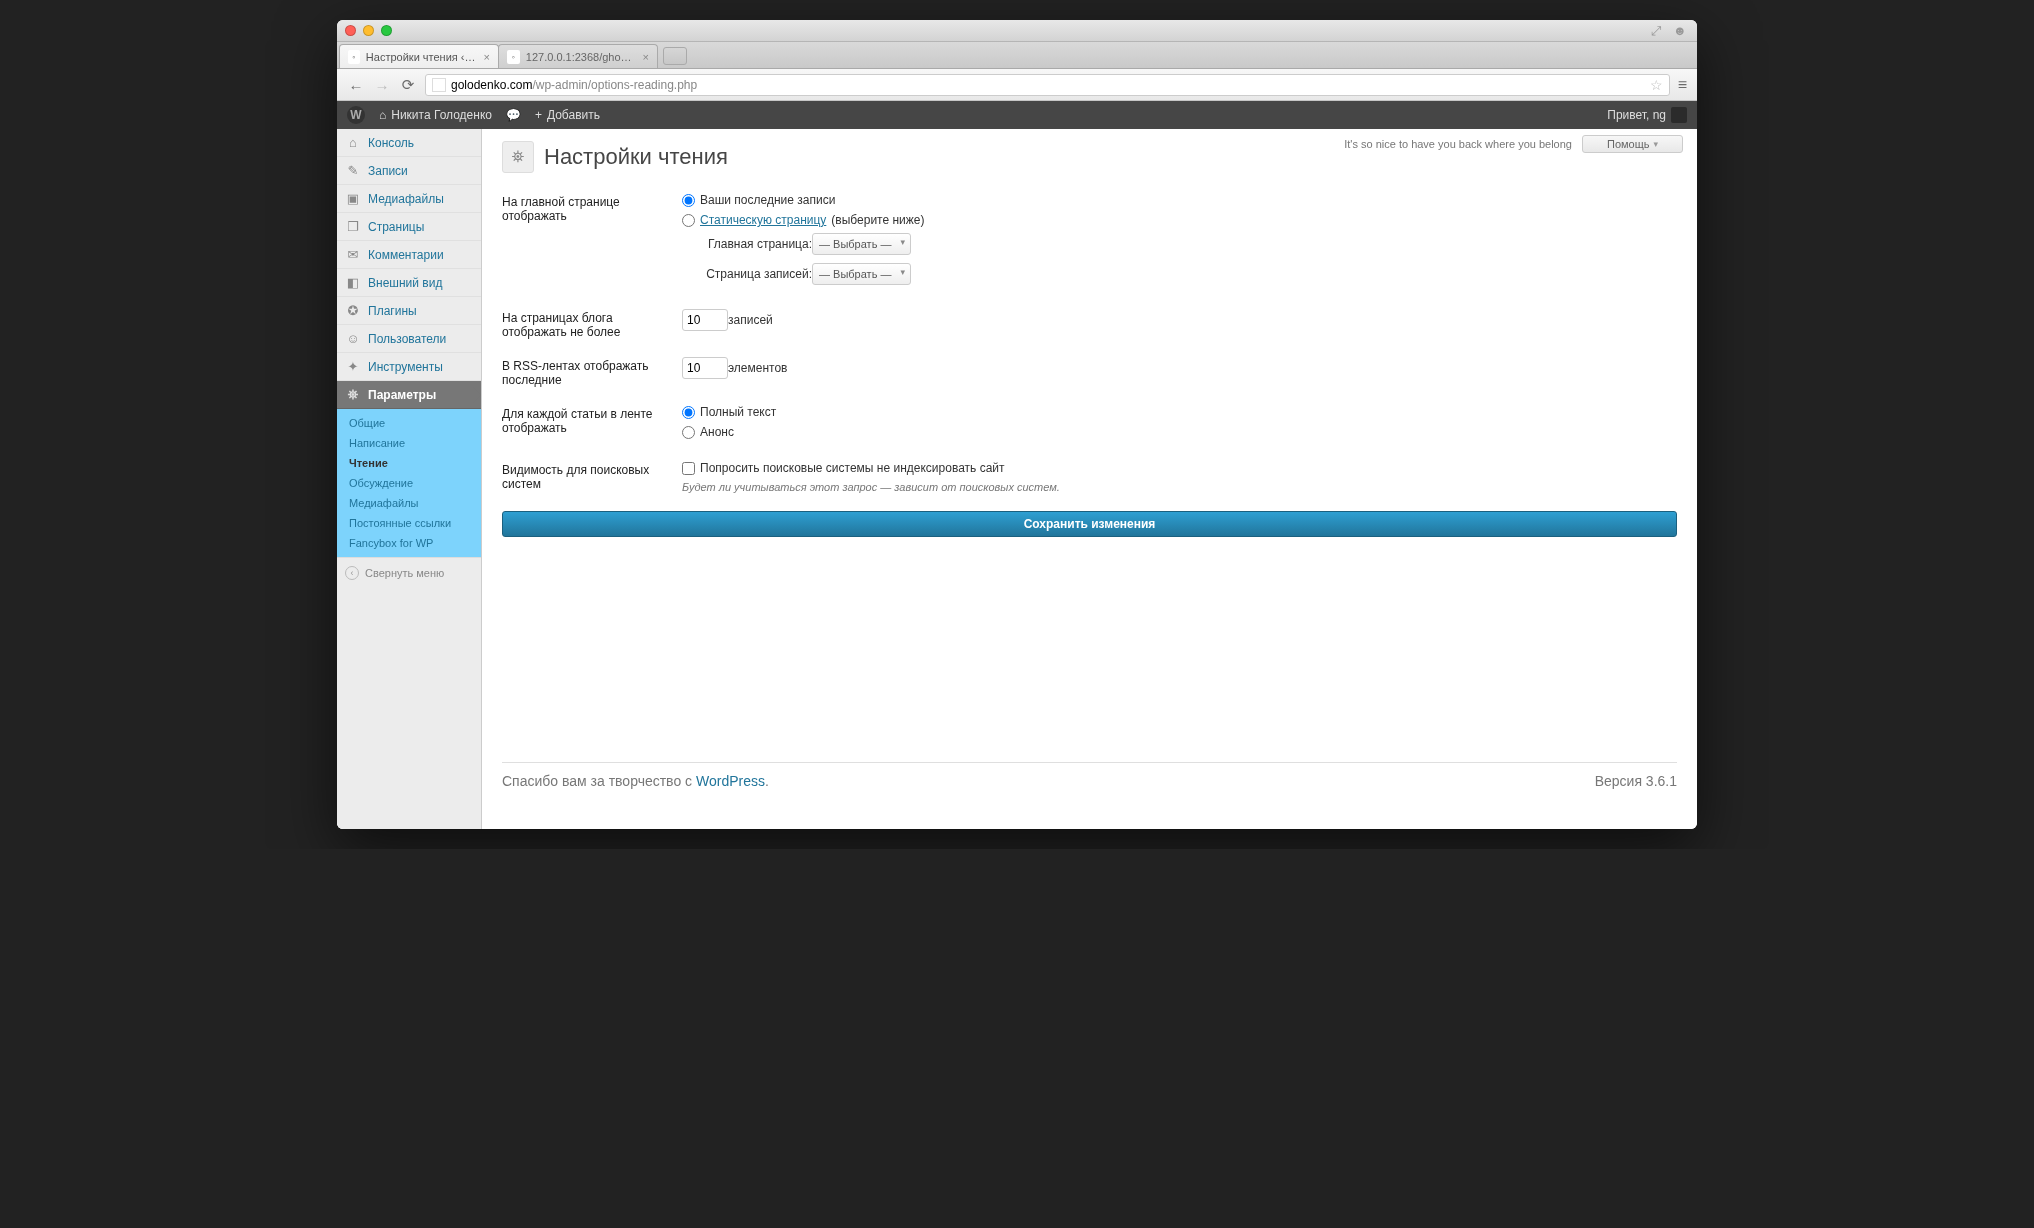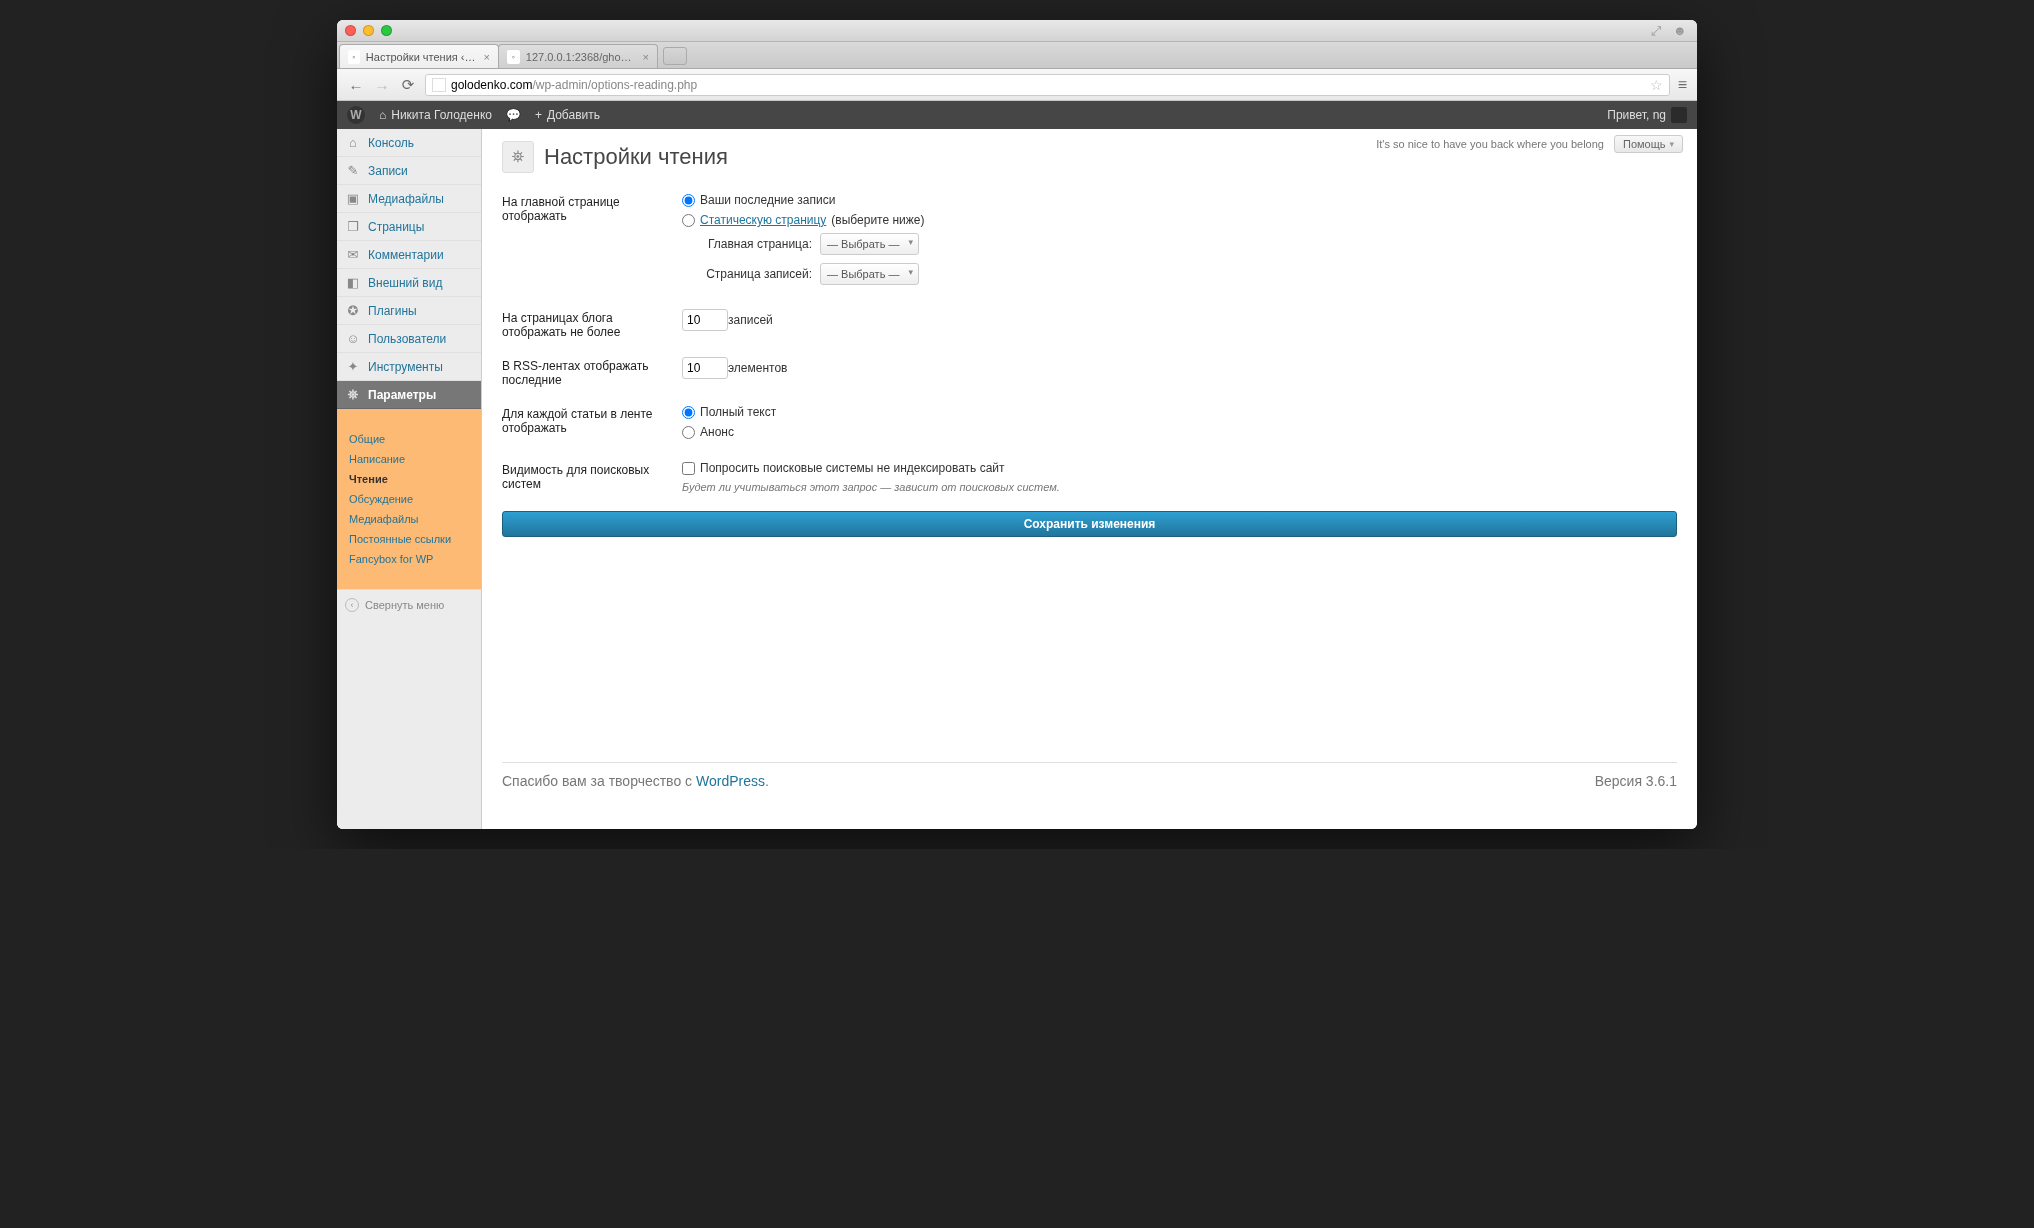--- a/index.html
+++ b/index.html
@@ -76,41 +76,41 @@
   .wp-adminbar .avatar{width:16px;height:16px;background:#2b2b2b;border-radius:2px}
   
   .wp-body{display:flex;min-height:700px;background:#fff}
   
   .wp-sidebar{width:145px;background:#ececec;border-right:1px solid #ccc;font-size:12px}
   .menu-item{display:flex;align-items:center;gap:7px;height:28px;padding:0 8px;color:#21759b;border-bottom:1px solid #e0e0e0;cursor:pointer}
   .menu-item.current{background:#777;color:#fff;font-weight:bold;border-bottom-color:#666;position:relative}
   .menu-item.current::after{content:"";position:absolute;right:-8px;top:50%;transform:translateY(-50%);border:8px solid transparent;border-left-color:#777}
   .menu-icon{width:16px;height:16px;display:flex;align-items:center;justify-content:center;color:#888;font-size:13px}
   .menu-item.current .menu-icon{color:#ddd}
-  .submenu{background:#fdba74;padding:20px 0}
+  .submenu{background:#7dd3fc;padding:4px 0}
   .submenu .sub{display:block;padding:4px 8px 4px 12px;color:#21759b;cursor:pointer;font-size:11px}
   .submenu .sub.current{color:#333;font-weight:bold}
   .collapse{display:flex;align-items:center;gap:6px;height:30px;padding:0 8px;color:#888;font-size:11px;border-top:1px solid #ddd;cursor:pointer}
   .collapse .circ{width:14px;height:14px;border:1px solid #bbb;border-radius:50%;display:flex;align-items:center;justify-content:center;font-size:9px;color:#999}
   
   .wp-content{flex:1;padding:12px 20px 40px 20px;position:relative;display:flex;flex-direction:column}
   .content-head{display:flex;align-items:center;margin-bottom:12px}
   .screen-icon{width:32px;height:32px;background:#eee;border:1px solid #ddd;border-radius:3px;display:flex;align-items:center;justify-content:center;margin-right:10px;font-size:16px;color:#888}
   .content-head h2{font-size:22px;font-weight:normal;color:#464646}
   .top-right{position:absolute;top:6px;right:14px;display:flex;align-items:center;gap:10px;font-size:11px;color:#777}
-  .help-btn{background:linear-gradient(#f7f7f7,#e8e8e8);border:1px solid #ccc;border-radius:3px;padding:2px 8px;color:#666;font-size:11px;display:flex;align-items:center;gap:4px}
+  .help-btn{background:linear-gradient(#f7f7f7,#e8e8e8);border:1px solid #ccc;border-radius:3px;padding:2px 24px;color:#666;font-size:11px;display:flex;align-items:center;gap:4px}
   .help-btn::after{content:"▾";font-size:9px;color:#999}
   
   .form-table{width:100%;max-width:900px;border-collapse:collapse}
   .form-table th{text-align:left;vertical-align:top;width:180px;padding:10px 10px 10px 0;color:#222;font-weight:normal;font-size:12px}
   .form-table td{padding:8px 0;vertical-align:top;font-size:12px;color:#333}
   .form-table label{display:flex;align-items:center;gap:5px;margin-bottom:6px}
   .form-table a{color:#21759b;text-decoration:underline}
   .indent{margin-left:20px;margin-top:6px}
-  .indent-row{display:flex;align-items:center;gap:8px;margin-bottom:8px}
+  .indent-row{display:flex;align-items:center;gap:0;margin-bottom:8px}
   .indent-row .ilabel{width:110px;text-align:right;color:#333}
   select{height:22px;font-size:11px;color:#555;border:1px solid #ccc;border-radius:3px;background:linear-gradient(#fff,#eee);padding:0 18px 0 6px;appearance:none;position:relative}
   .select-wrap{position:relative;display:inline-block}
   .select-wrap::after{content:"▾";position:absolute;right:6px;top:4px;font-size:9px;color:#888;pointer-events:none}
   input[type=number]{width:46px;height:22px;border:1px solid #ccc;border-radius:3px;padding:0 4px;font-size:12px}
   .inline{display:flex;align-items:center;gap:0}
   .desc{color:#777;font-style:italic;font-size:11px;margin-top:4px}
   .submit-btn{margin-top:10px;background:linear-gradient(#2e9fd2,#21759b);color:#fff;border:1px solid #1b607f;border-radius:3px;padding:5px 14px;font-size:12px;cursor:pointer;font-weight:bold}
   
   .wp-footer{margin-top:auto;border-top:1px solid #dfdfdf;padding-top:10px;display:flex;justify-content:space-between;color:#777;font-size:14px}

